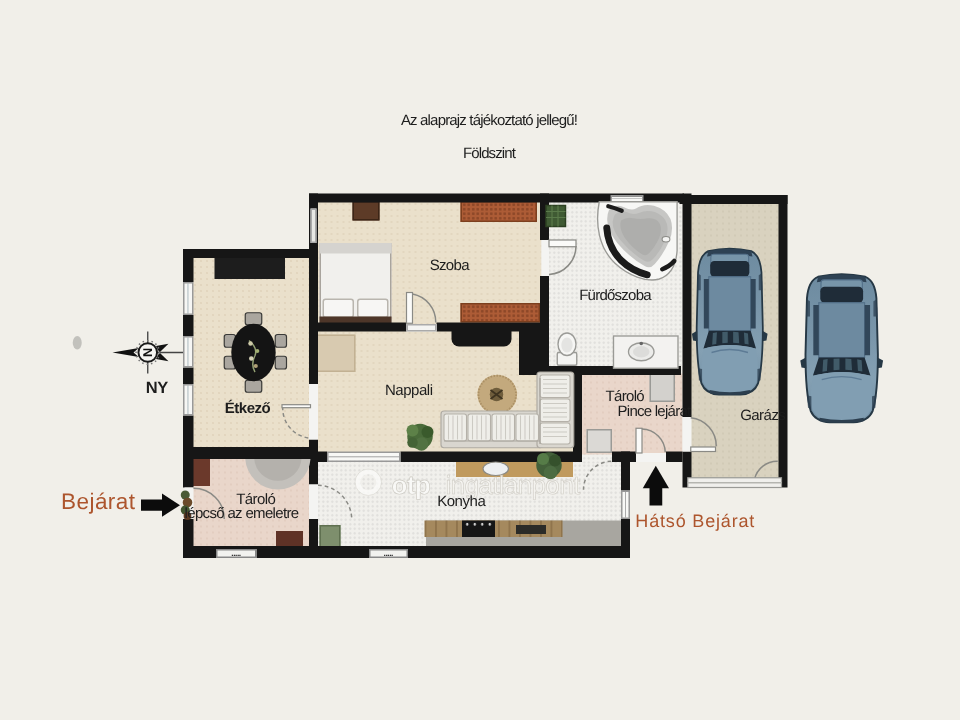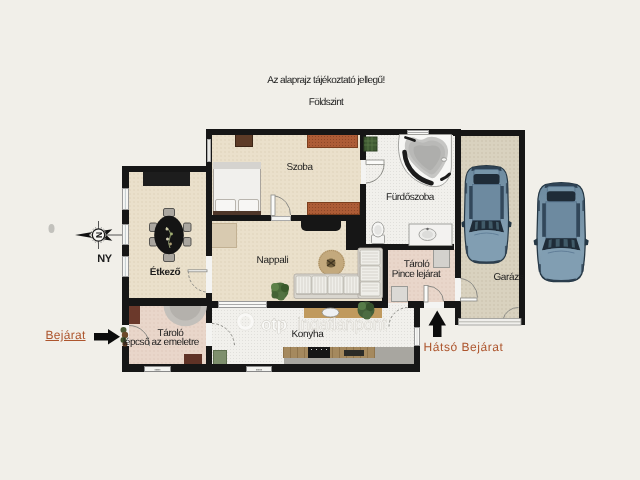--- a/index.html
+++ b/index.html
@@ -284,26 +284,26 @@
 <g opacity="0.8">
 <circle cx="245.5" cy="321.5" r="7" fill="none" stroke="#fbfbf9" stroke-width="3.2"></circle>
 <circle cx="245.5" cy="321.5" r="8.8" fill="none" stroke="#c9c6be" stroke-width="0.5" opacity="0.6"></circle>
 <text x="261" y="329.5" font-family="Liberation Sans,sans-serif" font-size="17.5" font-weight="bold" fill="#fcfcfa" stroke="#c5c2ba" stroke-width="0.45" letter-spacing="-0.5">otp</text>
 <text x="297" y="329.5" font-family="Liberation Sans,sans-serif" font-size="17.5" fill="#f7f6f2" stroke="#c9c6be" stroke-width="0.4" letter-spacing="-0.5">ingatlanpont</text>
 </g>
 </svg>
 
 <div class="lbl" style="left:326px;top:81px;font-size:10px;letter-spacing:-0.55px;">Az alaprajz tájékoztató jellegű!</div>
 <div class="lbl" style="left:326px;top:102.5px;font-size:10px;letter-spacing:-0.6px;">Földszint</div>
-<div class="lbl" style="left:299.5px;top:168px;letter-spacing:-0.45px;">Szoba</div>
+<div class="lbl" style="left:299.5px;top:178px;letter-spacing:-0.45px;">Szoba</div>
 <div class="lbl" style="left:410px;top:198px;letter-spacing:-0.5px;">Fürdőszoba</div>
 <div class="lbl" style="left:272.5px;top:260.5px;">Nappali</div>
 <div class="lbl" style="left:165px;top:272.5px;font-weight:bold;">Étkező</div>
 <div class="lbl" style="left:307.5px;top:334.5px;">Konyha</div>
 <div class="lbl" style="left:489.5px;top:278px;letter-spacing:-0.35px;margin-left:19px;">Garázs</div>
 <div class="lbl" style="left:416.5px;top:264.5px;letter-spacing:-0.45px;">Tároló</div>
-<div class="lbl" style="left:416px;top:274.5px;letter-spacing:-0.5px;">Pince lejárat</div>
+<div class="lbl" style="left:436px;top:274.5px;letter-spacing:-0.5px;">Pince lejárat</div>
 <div class="lbl" style="left:170.5px;top:333.5px;letter-spacing:-0.4px;">Tároló</div>
 <div class="lbl" style="left:161px;top:343px;letter-spacing:-0.45px;">lépcső az emeletre</div>
 <div class="lbl" style="left:104.5px;top:259px;font-size:11px;font-weight:bold;">NY</div>
-<div class="olbl" style="left:65.5px;top:335px;font-size:12px;letter-spacing:0.3px;text-decoration:underline;">Bejárat</div>
+<div class="olbl" style="left:65.5px;top:335px;font-size:15px;letter-spacing:0.3px;">Bejárat</div>
 <div class="olbl" style="left:463.5px;top:346.5px;font-size:12px;letter-spacing:0.55px;">Hátsó Bejárat</div>
 </div>
 
 </body></html>

